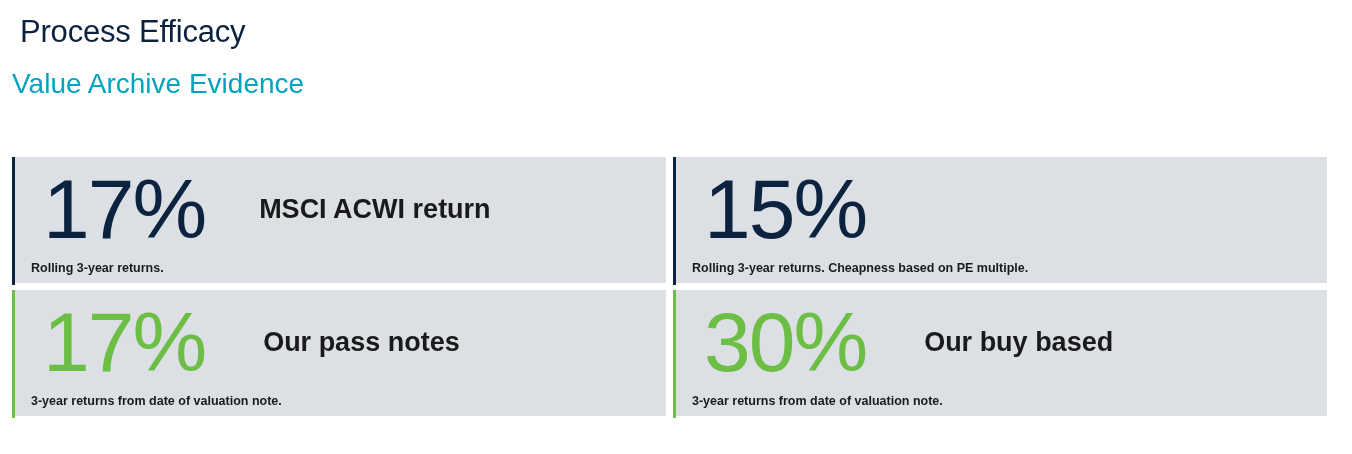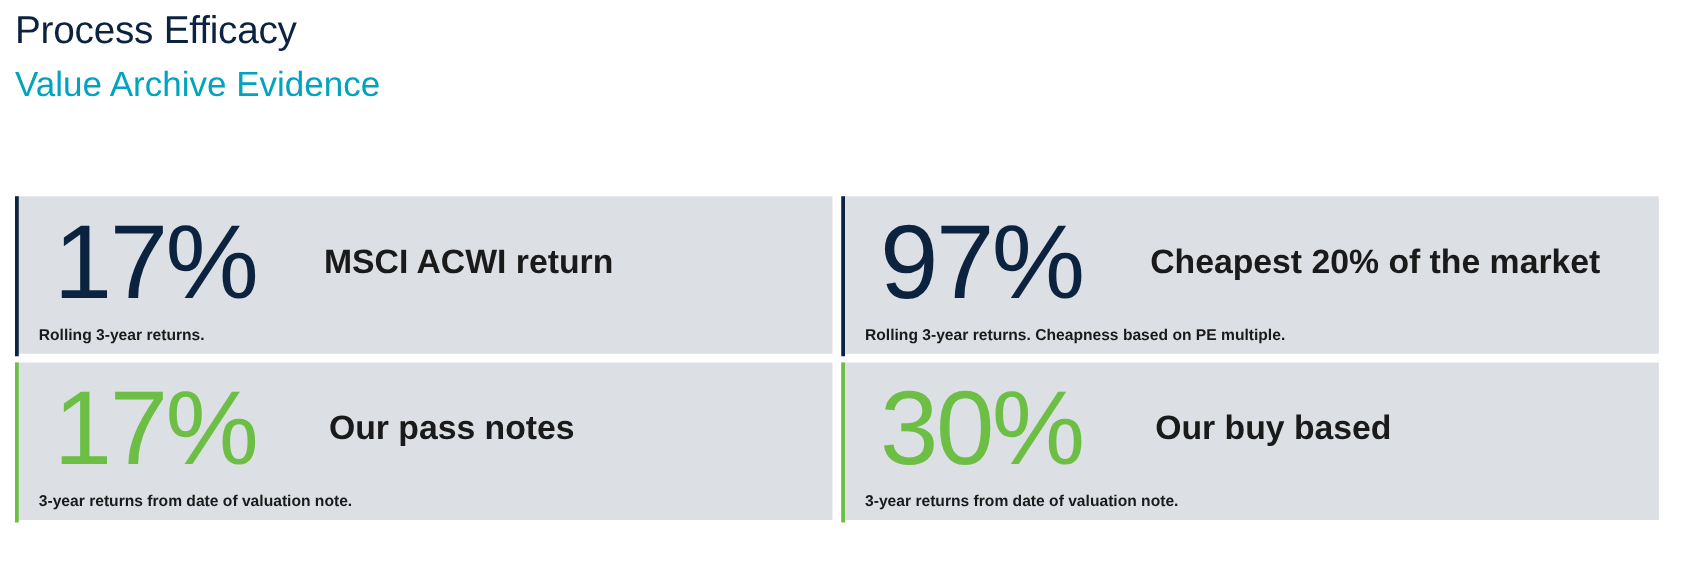--- a/index.html
+++ b/index.html
@@ -26,21 +26,21 @@
     position: absolute;
     left: 12px;
     top: 0px;
   }
   .page-title {
     font-size: 31px;
     line-height: 38px;
     font-weight: 400;
     color: #0c2340;
     letter-spacing: -0.2px;
-    margin: 0;
+    margin: 8px;
     padding-top: 5px;
     white-space: nowrap;
   }
   .page-subtitle {
     font-size: 28px;
     line-height: 30px;
     font-weight: 400;
     color: #00a3c0;
     margin: 0;
     padding-top: 10px;
@@ -135,22 +135,21 @@
       <div class="card-body">
         <div class="card-value">17%</div>
         <div class="card-label">MSCI ACWI return</div>
       </div>
       <div class="card-caption">Rolling 3-year returns.</div>
     </div>
 
     <div class="card navy">
       <div class="card-accent"></div>
       <div class="card-body">
-        <div class="card-value">97%</div>
-        <div class="card-label">Cheapest 20% of the market</div>
+        <div class="card-value">15%</div>
       </div>
       <div class="card-caption">Rolling 3-year returns. Cheapness based on PE multiple.</div>
     </div>
 
     <div class="card green">
       <div class="card-accent"></div>
       <div class="card-body">
         <div class="card-value">17%</div>
         <div class="card-label">Our pass notes</div>
       </div>

